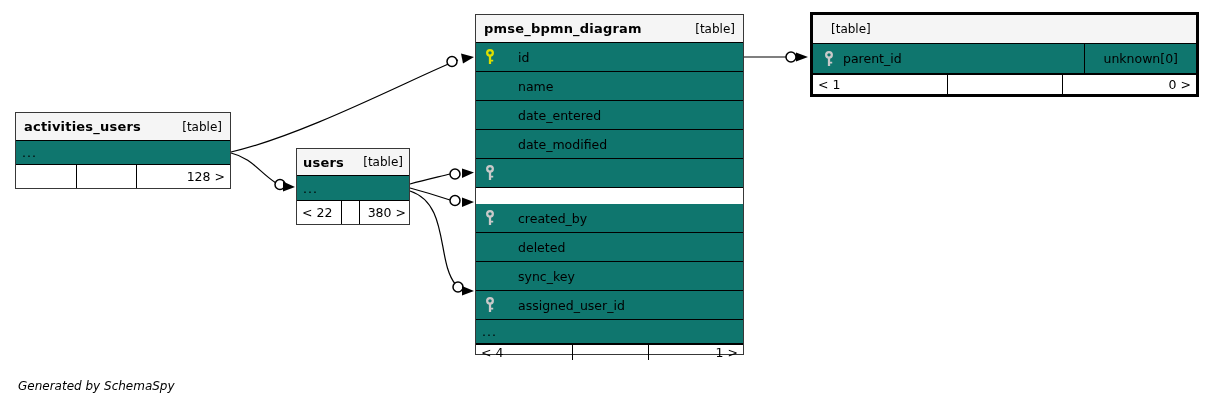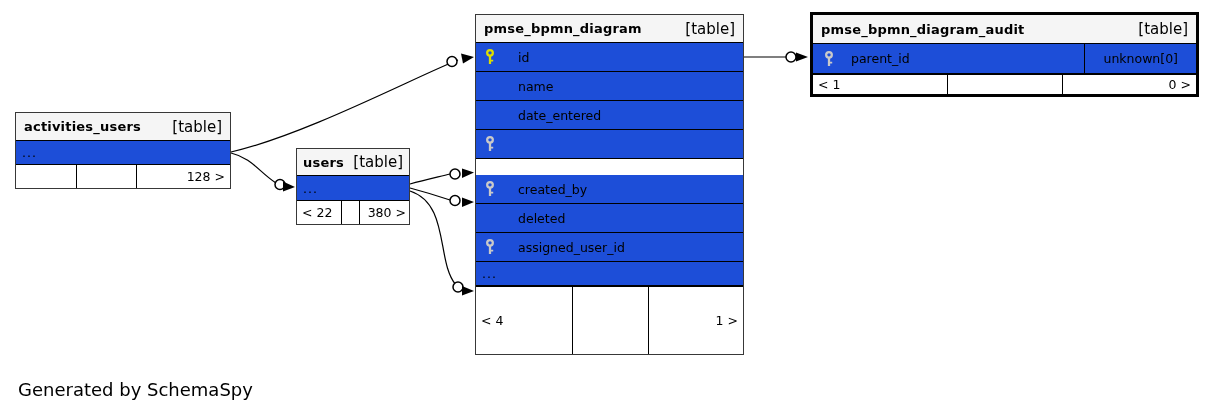--- a/index.html
+++ b/index.html
@@ -11,42 +11,42 @@
   .tbl{
     position:absolute;z-index:2;background:#fff;border:1.5px solid #383838;
     box-sizing:border-box;display:flex;flex-direction:column;font-size:12.5px;
   }
   .tbl.thick{border:3px solid #000;}
   .tbl-header{
     background:#f5f5f5;border-bottom:1px solid #000;display:flex;align-items:center;
     justify-content:space-between;padding:0 8px;box-sizing:border-box;flex:0 0 auto;
   }
   .tbl-title{font-weight:bold;font-size:13px;letter-spacing:.2px;}
-  .tbl-type{font-size:15px;font-weight:normal;margin-left:10px;}
+  .tbl-type{font-size:12px;font-weight:normal;margin-left:10px;}
   .row{
     position:relative;display:flex;align-items:center;border-bottom:1px solid #000;
-    box-sizing:border-box;background:#1d4ed8;flex:0 0 auto;
+    box-sizing:border-box;background:#0f766e;flex:0 0 auto;
   }
   .row:last-of-type{border-bottom:none;}
   .keyic{position:absolute;left:8px;top:50%;transform:translateY(-50%);width:12px;height:17px;display:block;}
   .audit-row .keyic{left:10px;}
   .lbl{padding-left:42px;white-space:nowrap;}
-  .audit-row .lbl{padding-left:38px;}
+  .audit-row .lbl{padding-left:30px;}
   .dots{padding-left:6px;letter-spacing:1px;}
   .rightcell{
     margin-left:auto;border-left:1px solid #000;align-self:stretch;display:flex;
     align-items:center;padding:0 18px;white-space:nowrap;
   }
   .tfoot{
     display:flex;border-top:0;box-sizing:border-box;flex:1 1 auto;align-items:stretch;
   }
   .fcell{display:flex;align-items:center;box-sizing:border-box;padding:0 5px;white-space:nowrap;}
   .fcell + .fcell{border-left:1px solid #000;}
   .fcell.right{justify-content:flex-end;}
-  .gennote{position:absolute;left:18px;top:379px;font-size:18px;z-index:2;}
+  .gennote{position:absolute;left:18px;top:379px;font-size:12px;z-index:2;font-style:italic;}
 </style>
 </head>
 <body>
 
 <div class="canvas">
 
   <svg class="edges" viewBox="0 0 1216 409" xmlns="http://www.w3.org/2000/svg">
     <g stroke="#000" stroke-width="1.2" fill="none">
       <path d="M 231 152 C 305 135, 415 77, 458 60"></path>
       <path d="M 231 153 C 252 158, 259 172, 276 183"></path>
@@ -118,40 +118,46 @@
       </svg>
       <span class="lbl">id</span>
     </div>
     <div class="row" style="height:29px;">
       <span class="lbl">name</span>
     </div>
     <div class="row" style="height:29px;">
       <span class="lbl">date_entered</span>
     </div>
     <div class="row" style="height:29px;">
+      <span class="lbl">date_modified</span>
+    </div>
+    <div class="row" style="height:29px;">
       <svg class="keyic" viewBox="0 0 12 18">
         <g stroke="#c9c9c9" fill="none" stroke-width="2.4">
           <circle cx="6" cy="4.6" r="3"></circle>
             <line x1="6" y1="7.6" x2="6" y2="16.5"></line>
             <line x1="6" y1="12.8" x2="9.4" y2="12.8" stroke-width="2"></line>
         </g>
       </svg>
     </div>
     <div class="row" style="height:29px;margin-top:16px;">
       <svg class="keyic" viewBox="0 0 12 18">
         <g stroke="#c9c9c9" fill="none" stroke-width="2.4">
           <circle cx="6" cy="4.6" r="3"></circle>
             <line x1="6" y1="7.6" x2="6" y2="16.5"></line>
             <line x1="6" y1="12.8" x2="9.4" y2="12.8" stroke-width="2"></line>
         </g>
       </svg>
       <span class="lbl">created_by</span>
     </div>
     <div class="row" style="height:29px;">
       <span class="lbl">deleted</span>
+    </div>
+    <div class="row" style="height:29px;">
+      <span class="lbl">sync_key</span>
     </div>
     <div class="row" style="height:29px;">
       <svg class="keyic" viewBox="0 0 12 18">
         <g stroke="#c9c9c9" fill="none" stroke-width="2.4">
           <circle cx="6" cy="4.6" r="3"></circle>
             <line x1="6" y1="7.6" x2="6" y2="16.5"></line>
             <line x1="6" y1="12.8" x2="9.4" y2="12.8" stroke-width="2"></line>
         </g>
       </svg>
       <span class="lbl">assigned_user_id</span>
@@ -161,21 +167,20 @@
     </div>
     <div class="tfoot" style="border-top:1px solid #000;">
       <div class="fcell" style="width:36%;">&lt; 4</div>
       <div class="fcell" style="width:28.5%;"></div>
       <div class="fcell right" style="width:35.5%;">1 &gt;</div>
     </div>
   </div>
 
   <div class="tbl thick" style="left:810px;top:12px;width:389px;height:85px;">
     <div class="tbl-header" style="height:29px;">
-      <span class="tbl-title">pmse_bpmn_diagram_audit</span>
       <span class="tbl-type">[table]</span>
     </div>
     <div class="row audit-row" style="height:30px;">
       <svg class="keyic" viewBox="0 0 12 18">
         <g stroke="#c9c9c9" fill="none" stroke-width="2.4">
           <circle cx="6" cy="4.6" r="3"></circle>
             <line x1="6" y1="7.6" x2="6" y2="16.5"></line>
             <line x1="6" y1="12.8" x2="9.4" y2="12.8" stroke-width="2"></line>
         </g>
       </svg>

